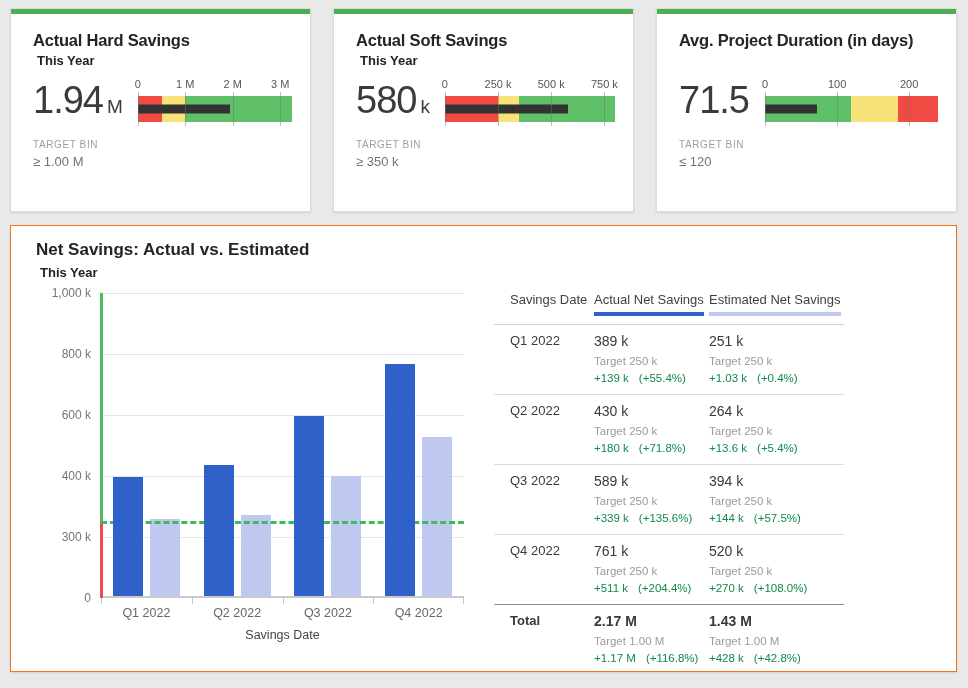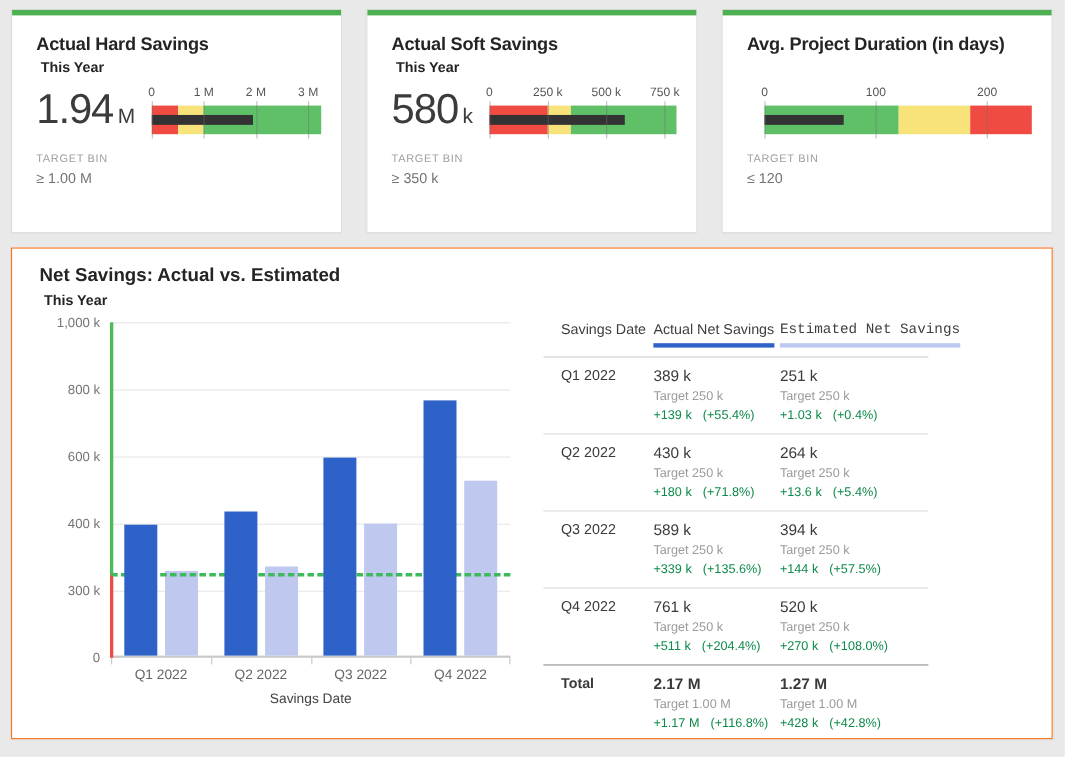--- a/index.html
+++ b/index.html
@@ -138,20 +138,21 @@
           <div class="target-label">TARGET BIN</div>
           <div class="target-value">≥ 350 k</div>
         </div>
       </div>
       <div class="card">
         <div class="card-strip" style="background: rgb(76, 175, 80);"></div>
         <div class="card-body">
           <div class="card-title">Avg. Project Duration (in days)</div>
           <div class="card-sub"></div>
           <div class="card-content">
+            <div class="big-val">71.5</div>
             <div class="bullet">
               <div class="bullet-ticks">
                 <span class="bullet-tick-label" style="left: 0%;">0</span>
                 <span class="bullet-tick-label" style="left: 41.7%;">100</span>
                 <span class="bullet-tick-label" style="left: 83.3%;">200</span>
               </div>
               <div class="bullet-bar">
                 <div class="bullet-seg" style="width: 50%; background: rgb(95, 192, 104);"></div>
                 <div class="bullet-seg" style="width: 27.1%; background: rgb(248, 227, 122);"></div>
                 <div class="bullet-seg" style="width: 22.9%; background: rgb(240, 75, 67);"></div>
@@ -208,21 +209,21 @@
         <div class="cat-label" style="left: 90.75px; width: 90.75px;">Q2 2022</div>
         <div class="cat-label" style="left: 181.5px; width: 90.75px;">Q3 2022</div>
         <div class="cat-label" style="left: 272.25px; width: 90.75px;">Q4 2022</div>
       </div>
     <div class="x-title">Savings Date</div>
 
     <div class="sv-table">
       <div class="t-header">
           <div><span class="t-header-label">Savings Date</span></div>
           <div><span class="t-header-label" style="border-bottom-color: rgb(46, 98, 200);">Actual Net Savings</span></div>
-          <div><span class="t-header-label" style="border-bottom-color: rgb(191, 200, 238); font-family: Liberation Mono, monospace;">Estimated Net Savings</span></div>
+          <div><span class="t-header-label" style="border-bottom-color: rgb(191, 200, 238);">Estimated Net Savings</span></div>
         </div>
       <div id="t-rows">
           <div class="t-row">
             <div class="t-date">Q1 2022</div>
             <div>
               <div class="t-val">389 k</div>
               <div class="t-target">Target 250 k</div>
               <div class="t-delta" style="color: rgb(14, 138, 74);">+139 k<span class="pct">(+55.4%)</span></div>
             </div>
             <div>
@@ -271,21 +272,21 @@
             </div>
           </div>
           <div class="t-row t-total">
             <div class="t-date">Total</div>
             <div>
               <div class="t-val">2.17 M</div>
               <div class="t-target">Target 1.00 M</div>
               <div class="t-delta" style="color: rgb(14, 138, 74);">+1.17 M<span class="pct">(+116.8%)</span></div>
             </div>
             <div>
-              <div class="t-val">1.27 M</div>
+              <div class="t-val">1.43 M</div>
               <div class="t-target">Target 1.00 M</div>
               <div class="t-delta" style="color: rgb(14, 138, 74);">+428 k<span class="pct">(+42.8%)</span></div>
             </div>
           </div>
         </div>
     </div>
   </div>
 
 </div>
 

